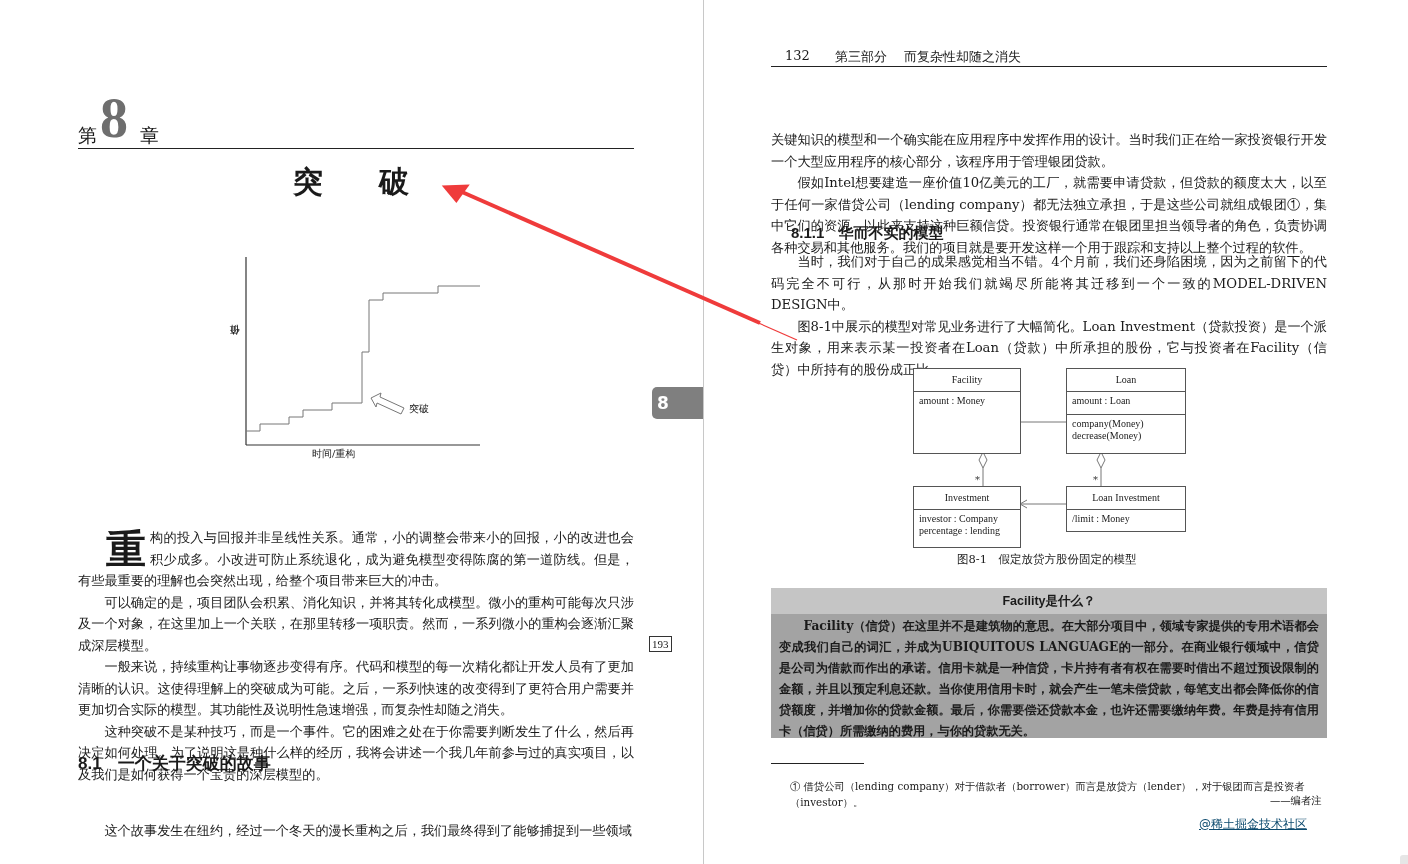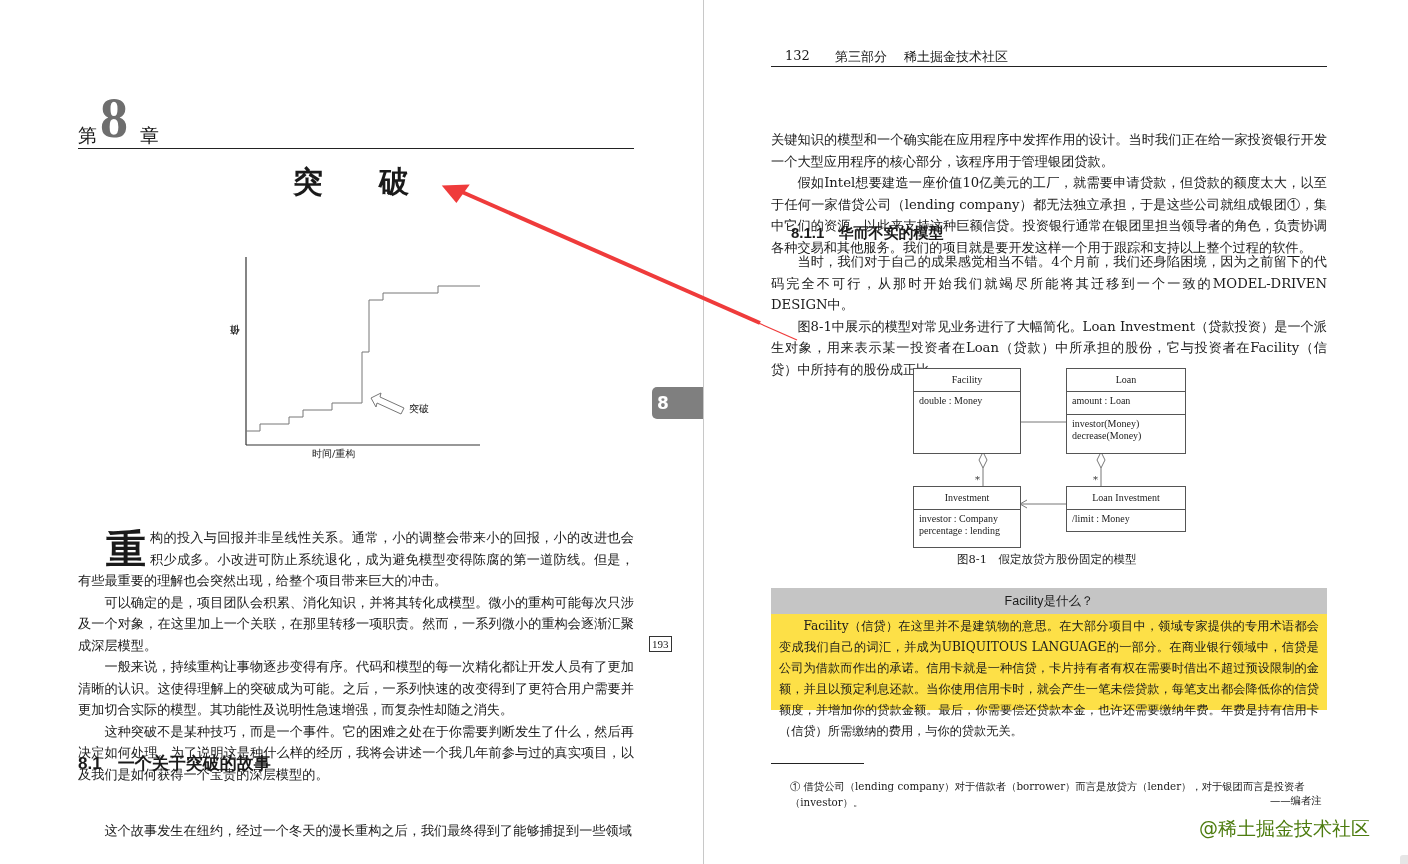--- a/index.html
+++ b/index.html
@@ -21,28 +21,28 @@
   .sec-h{font-family:"Liberation Sans","DejaVu Sans",sans-serif;font-weight:bold;}
   .margin-ref{left:649px;top:636px;border:1px solid #333;font-size:11px;padding:0 2px;line-height:14px;font-family:"Liberation Serif",serif;}
   .thumb-tab{left:652px;top:387px;width:51px;height:32px;background:#7f7f7f;border-radius:5px 0 0 5px;color:#fff;font-weight:bold;font-size:17px;font-family:"DejaVu Sans",sans-serif;line-height:32px;padding-left:5px;box-sizing:border-box;}
   .run-head{left:771px;top:47px;width:556px;height:19px;border-bottom:1.5px solid #222;font-size:13px;}
   .run-head span{position:absolute;top:1px;}
   .uml-box{position:absolute;border:1px solid #555;background:#fff;font-family:"Liberation Serif",serif;font-size:10px;}
   .uml-name{font-weight:normal;text-align:center;border-bottom:1px solid #555;height:22px;line-height:22px;}
   .uml-sec{padding:3px 5px;line-height:12px;}
   .uml-sec.bt{border-top:1px solid #555;}
   .fig-cap{left:957px;top:552px;font-size:11.5px;}
-  .sidebar{left:771px;top:588px;width:556px;height:122px;background:#fde047;}
+  .sidebar{left:771px;top:588px;width:556px;height:150px;background:#a3a3a3;font-weight:bold;}
   .sidebar-title{height:26px;background:#c5c5c5;text-align:center;line-height:26px;font-size:12.5px;font-family:"Liberation Sans","DejaVu Sans",sans-serif;}
   .sidebar-body{padding:2px 8px 0 8px;font-size:12.2px;line-height:21px;text-align:justify;}
   .sidebar-body p{margin:0;text-indent:2em;}
   .fn-rule{left:771px;top:763px;width:93px;height:1px;background:#222;}
   .footnote{left:790px;top:778px;width:537px;font-size:10.3px;line-height:16px;}
   .fn-sign{left:1270px;top:794px;font-size:10.3px;}
-  .watermark{left:1199px;top:816px;font-size:19px;color:#4d7c0f;font-family:"DejaVu Sans",sans-serif;}
+  .watermark{left:1199px;top:816px;font-size:12px;color:#0c4a6e;font-family:"DejaVu Sans",sans-serif;text-decoration:underline;}
   .scroll-nub{left:1400px;top:855px;width:8px;height:9px;background:#e6e6e6;border-radius:3px 0 0 0;}
 </style>
 </head>
 <body>
 
 <div class="page" id="left-page">
 
   <div class="abs chap-head">
     <span class="chap-di">第</span>
     <span class="chap-num">8</span>
@@ -83,21 +83,21 @@
   <div class="abs thumb-tab">8</div>
 </div>
 
 <div class="gutter"></div>
 
 <div class="page" id="right-page"></div>
 
 <div class="abs run-head">
   <span style="left:14px;">132</span>
   <span style="left:64px;">第三部分</span>
-  <span style="left:133px;">稀土掘金技术社区</span>
+  <span style="left:133px;">而复杂性却随之消失</span>
 </div>
 
 <div class="abs body-text" style="left:771px;top:87px;width:556px;">
   <p class="noind">关键知识的模型和一个确实能在应用程序中发挥作用的设计。当时我们正在给一家投资银行开发一个大型应用程序的核心部分，该程序用于管理银团贷款。</p>
   <p>假如Intel想要建造一座价值10亿美元的工厂，就需要申请贷款，但贷款的额度太大，以至于任何一家借贷公司（lending company）都无法独立承担，于是这些公司就组成银团①，集中它们的资源，以此来支持这种巨额信贷。投资银行通常在银团里担当领导者的角色，负责协调各种交易和其他服务。我们的项目就是要开发这样一个用于跟踪和支持以上整个过程的软件。</p>
 </div>
 
 <div class="abs sec-h" style="left:791px;top:224px;font-size:15px;">
   <span>8.1.1</span><span style="display:inline-block;width:14px;"></span><span>华而不实的模型</span>
 </div>
@@ -114,27 +114,27 @@
     <line x1="70" y1="100" x2="70" y2="118" stroke="#777"></line>
     <polygon points="188,84 192,92 188,100 184,92" fill="#fff" stroke="#777"></polygon>
     <line x1="188" y1="100" x2="188" y2="118" stroke="#777"></line>
     <line x1="107" y1="136" x2="153" y2="136" stroke="#777"></line>
     <polyline points="114,132 107,136 114,140" fill="none" stroke="#777"></polyline>
     <text x="62" y="115" font-size="10" fill="#333">*</text>
     <text x="180" y="115" font-size="10" fill="#333">*</text>
   </svg>
   <div class="uml-box" style="left:0;top:0;width:106px;height:84px;">
     <div class="uml-name">Facility</div>
-    <div class="uml-sec">double : Money</div>
+    <div class="uml-sec">amount : Money</div>
   </div>
   <div class="uml-box" style="left:153px;top:0;width:118px;height:84px;">
     <div class="uml-name">Loan</div>
     <div class="uml-sec" style="height:16px;">amount : Loan</div>
     <div class="uml-sec bt">
-      <div>investor(Money)</div>
+      <div>company(Money)</div>
       <div>decrease(Money)</div>
     </div>
   </div>
   <div class="uml-box" style="left:0;top:118px;width:106px;height:60px;">
     <div class="uml-name">Investment</div>
     <div class="uml-sec">
       <div>investor : Company</div>
       <div>percentage : lending</div>
     </div>
   </div>

